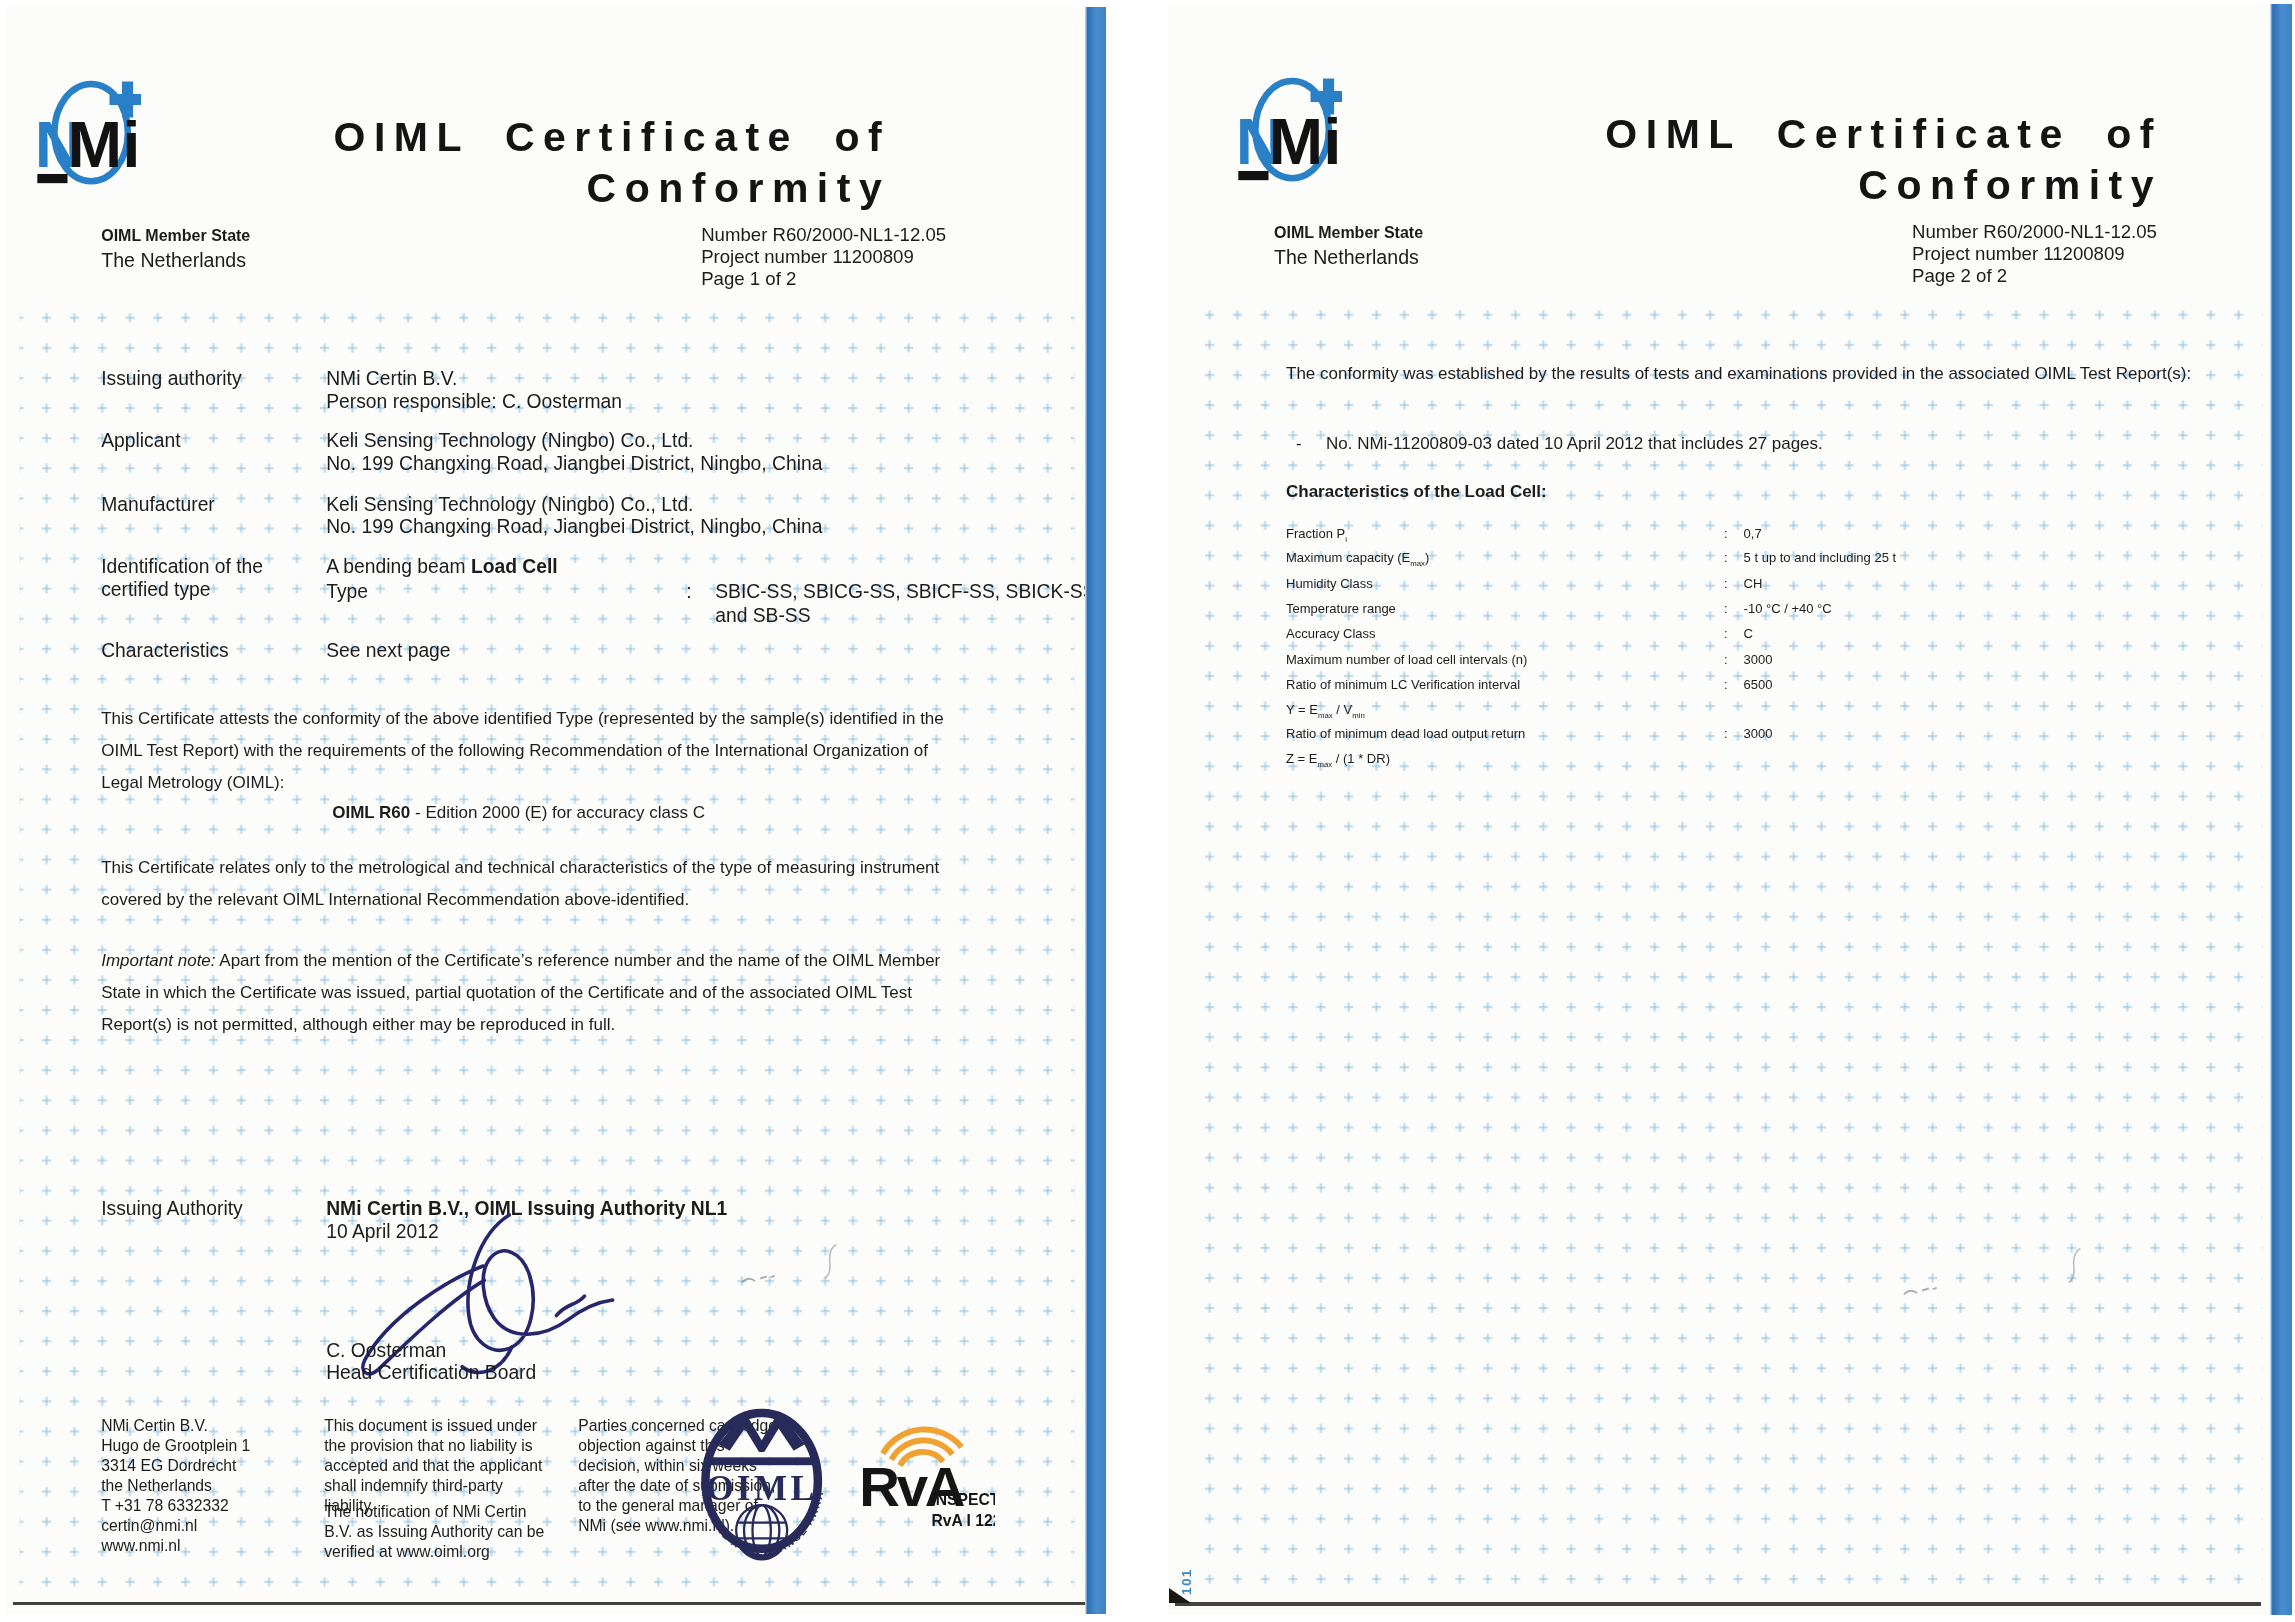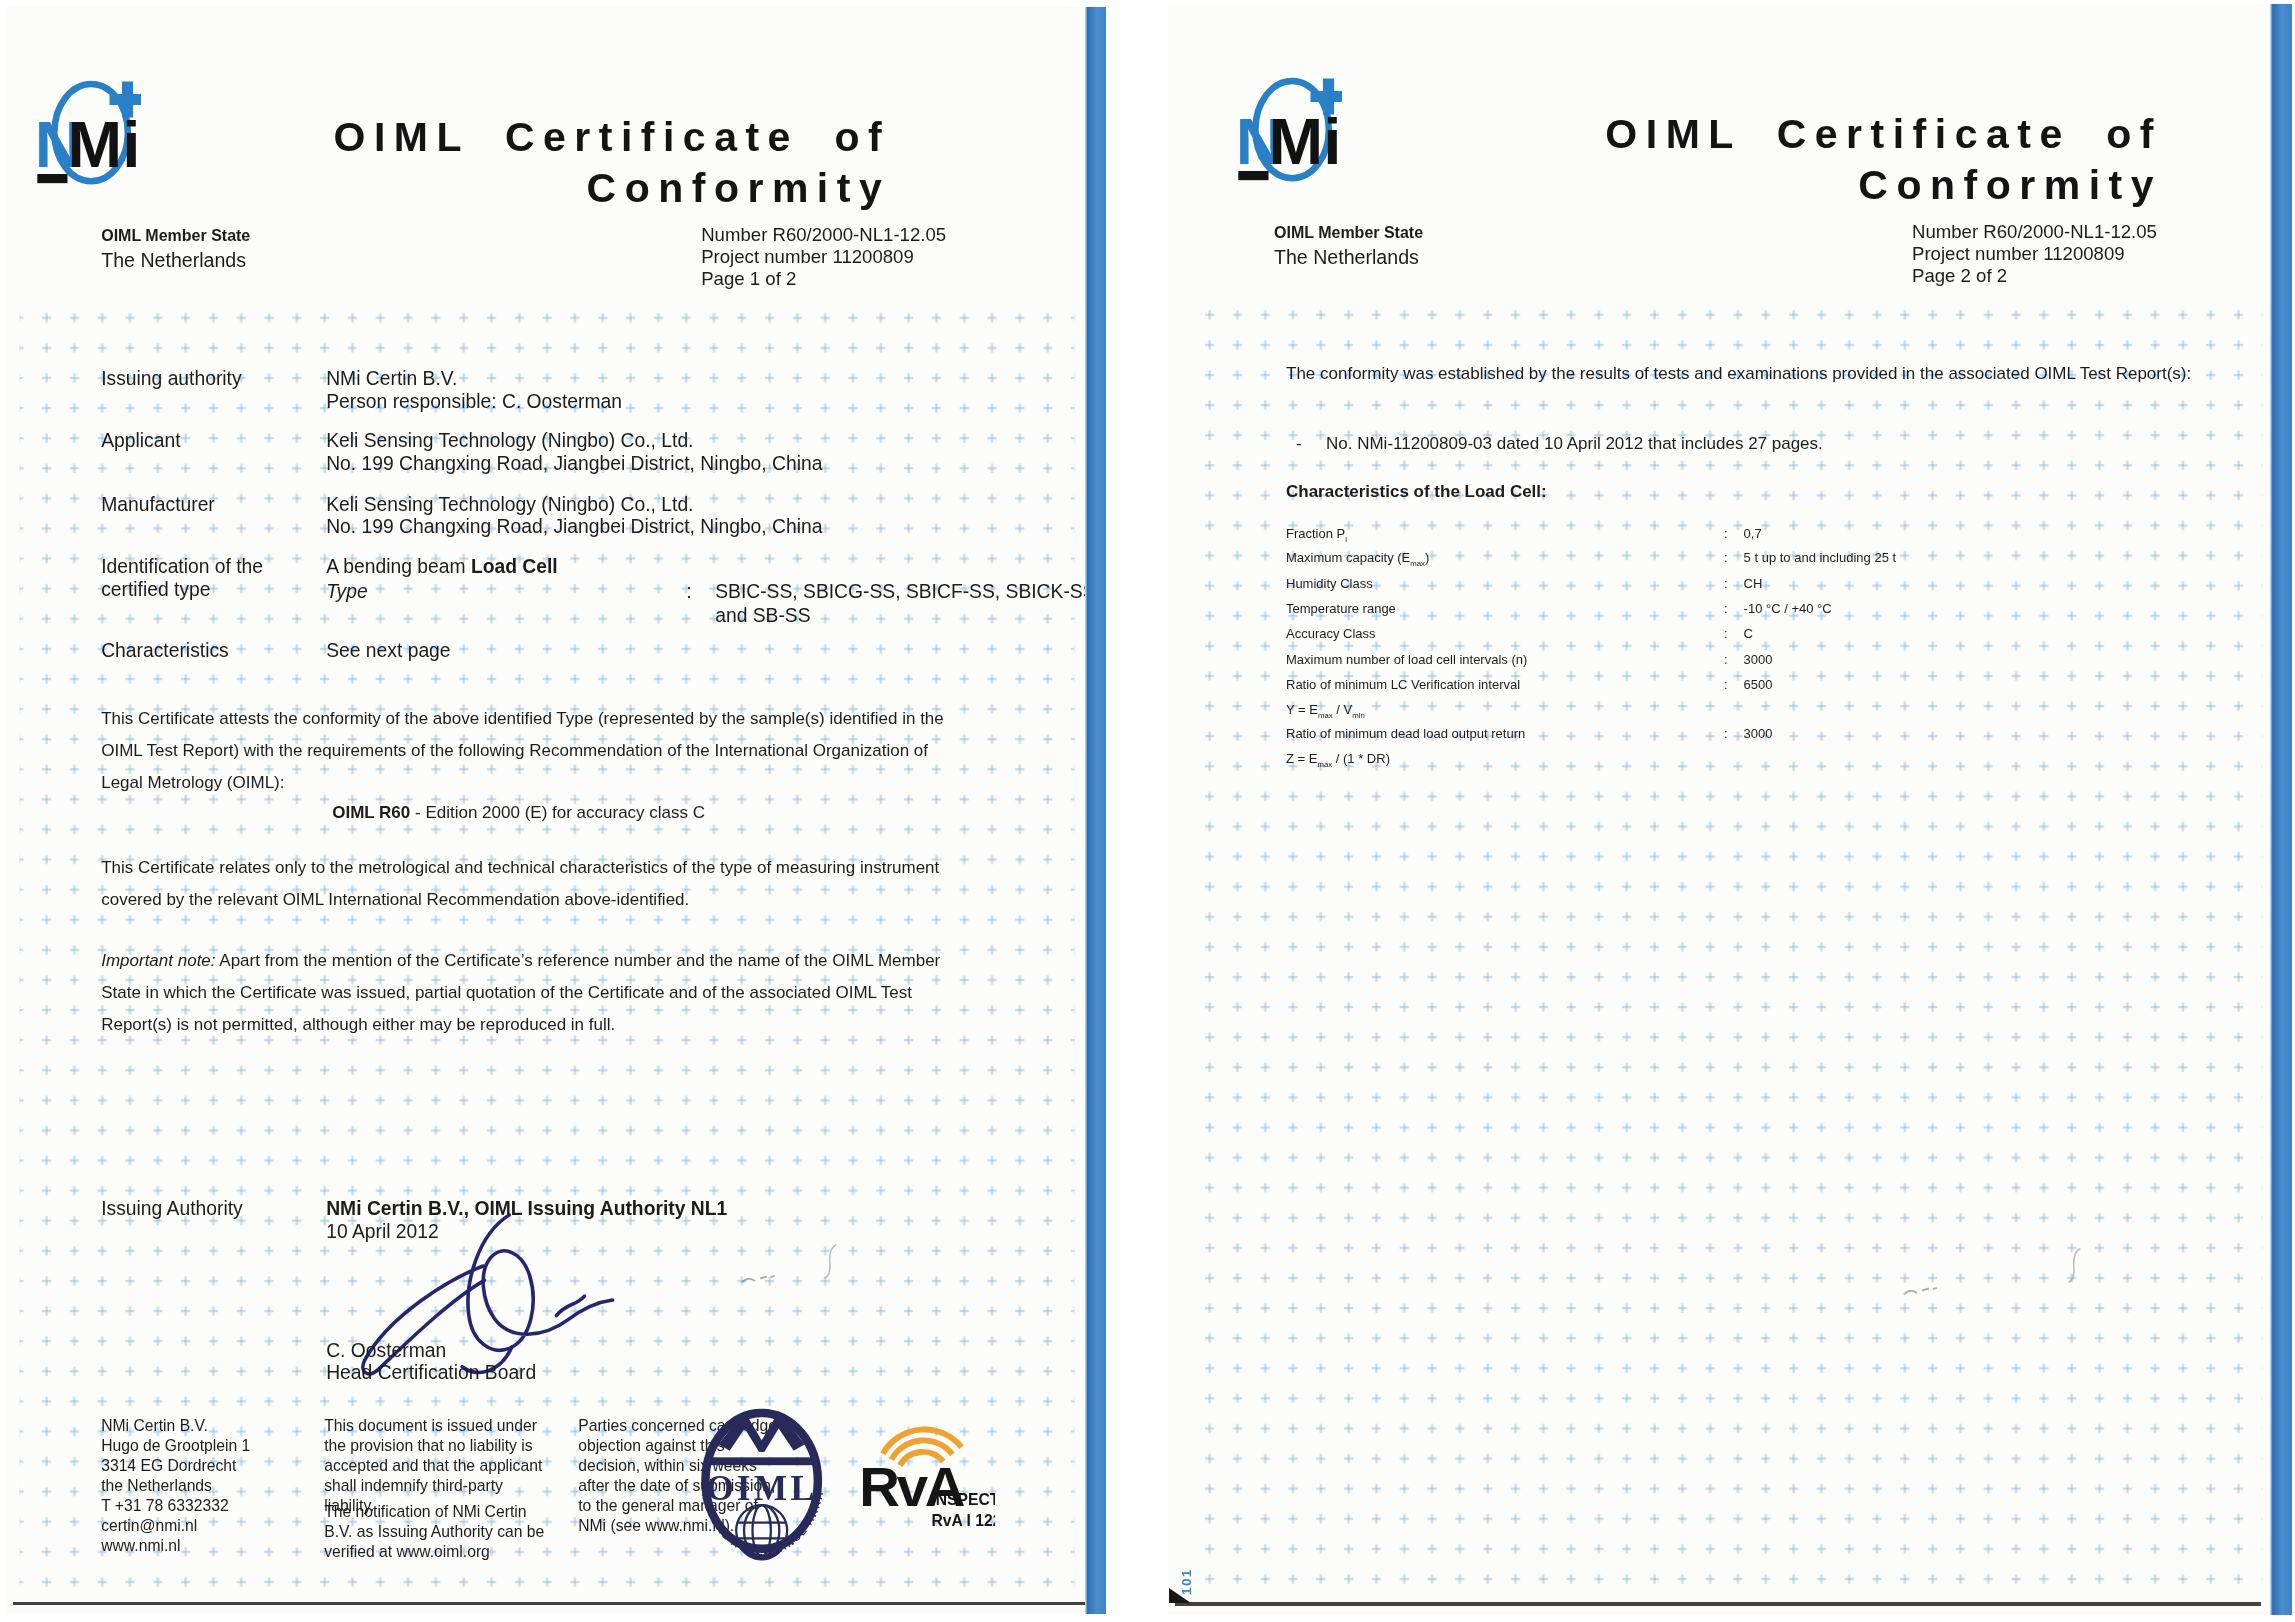--- a/index.html
+++ b/index.html
@@ -86,21 +86,21 @@
 
   <div class="abs lbl" style="left:96px;top:486px;">Manufacturer</div>
   <div class="abs val" style="left:321px;top:486px;">Keli Sensing Technology (Ningbo) Co., Ltd.</div>
   <div class="abs val" style="left:321px;top:508px;">No. 199 Changxing Road, Jiangbei District, Ningbo, China</div>
 
   <div class="abs lbl" style="left:96px;top:548px;width:216px;">
     <div>Identification of the</div>
     <div>certified type</div>
   </div>
   <div class="abs val" style="left:321px;top:548px;"><span>A bending beam </span><span class="b">Load Cell</span></div>
-  <div class="abs val" style="left:321px;top:573px;font-style:italic;">Type</div>
+  <div class="abs val" style="left:321px;top:573px;">Type</div>
   <div class="abs val" style="left:681px;top:573px;">:</div>
   <div class="abs val" style="left:710px;top:573px;">SBIC-SS, SBICG-SS, SBICF-SS, SBICK-SS</div>
   <div class="abs val" style="left:710px;top:597px;">and SB-SS</div>
 
   <div class="abs lbl" style="left:96px;top:632px;">Characteristics</div>
   <div class="abs val" style="left:321px;top:632px;">See next page</div>
 
   <div class="abs para" style="left:96px;top:696px;width:857px;">This Certificate attests the conformity of the above identified Type (represented by the sample(s) identified in the OIML Test Report) with the requirements of the following Recommendation of the International Organization of Legal Metrology (OIML):</div>
   <div class="abs para" style="left:327px;top:790px;"><span class="b">OIML R60</span><span> - Edition 2000 (E) for accuracy class C</span></div>
   <div class="abs para" style="left:96px;top:845px;width:870px;">This Certificate relates only to the metrological and technical characteristics of the type of measuring instrument covered by the relevant OIML International Recommendation above-identified.</div>

